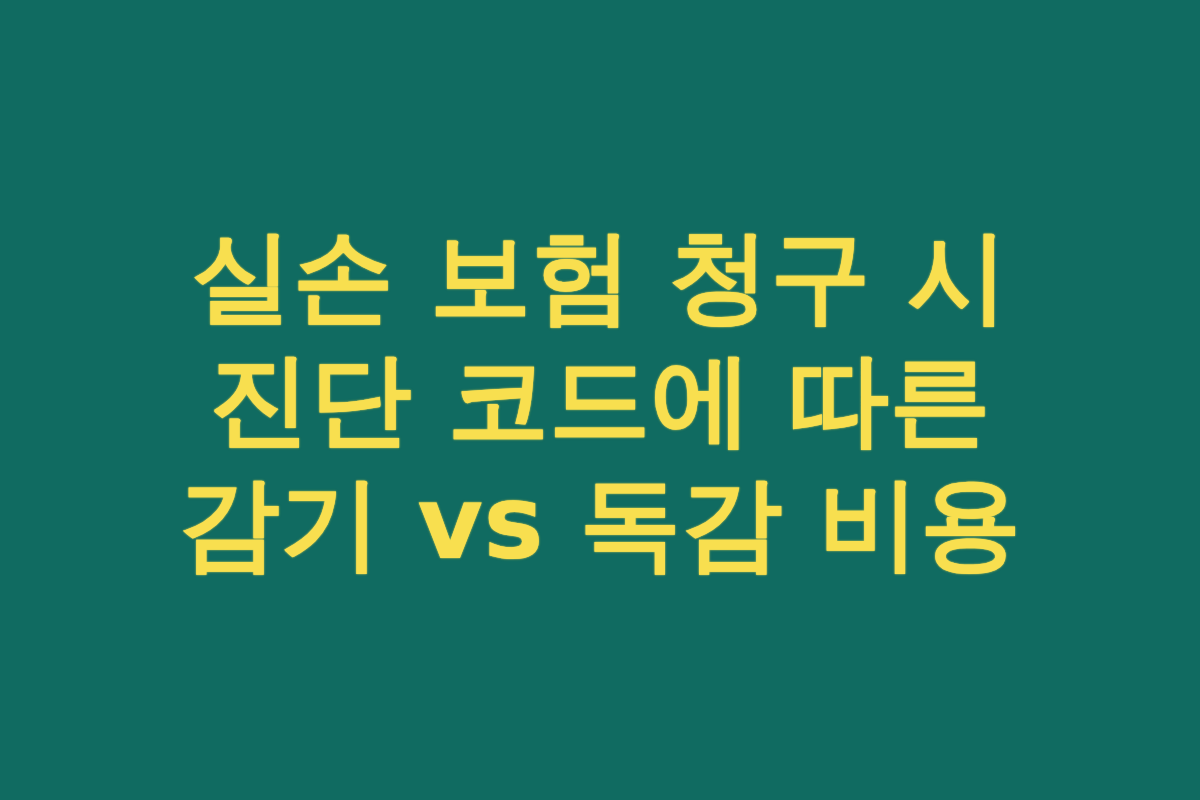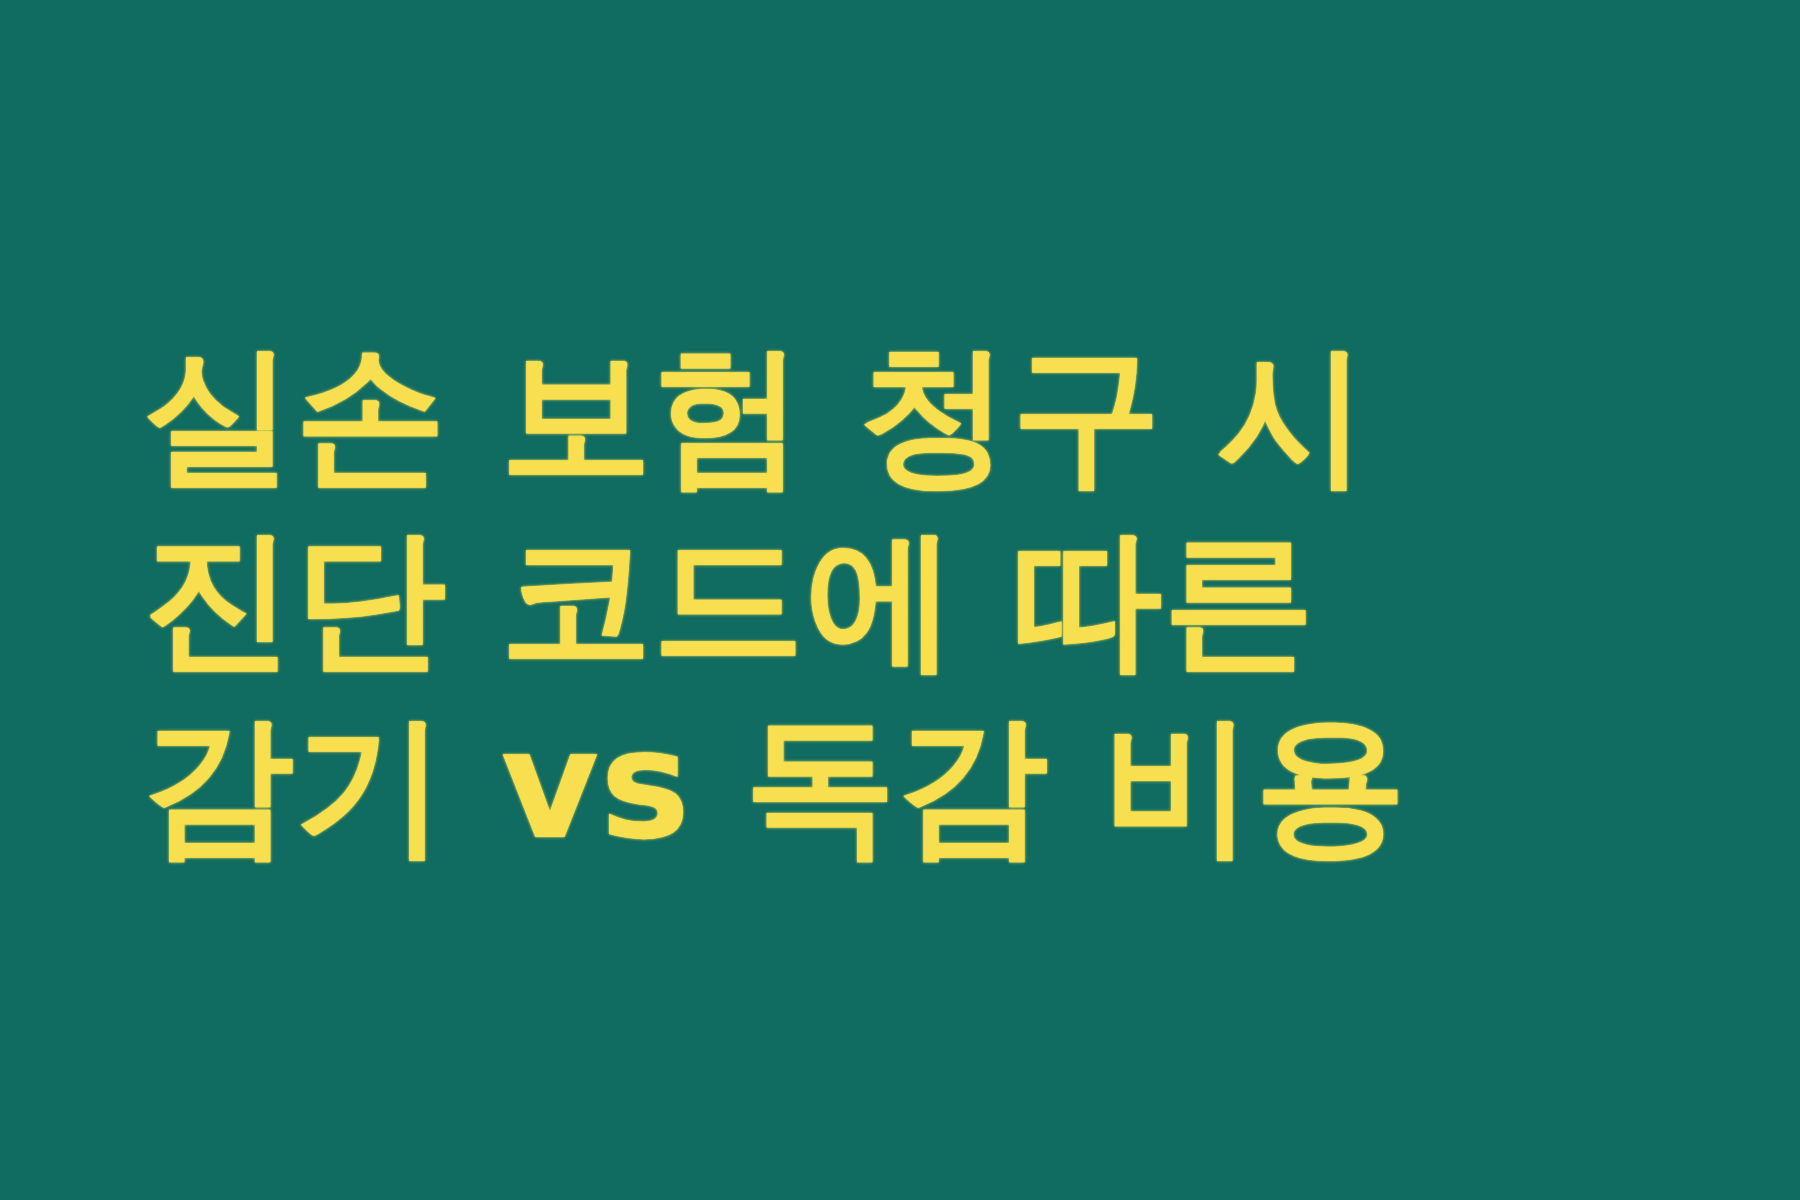--- a/index.html
+++ b/index.html
@@ -46,15 +46,15 @@
     text-shadow:
       0 0 1.2px #F8DF4F,
       0 0 2.4px rgba(248, 223, 79, 0.55);
   }
 </style>
 </head>
 <body>
 
 <div id="title-card" style="background: rgb(16, 107, 97);">
 
-  <h1 id="title-text" style="color: rgb(248, 223, 79); text-shadow: rgb(248, 223, 79) 0px 0px 1.2px, rgba(248, 223, 79, 0.55) 0px 0px 2.4px; text-align: left;">실손 보험 청구 시 진단 코드에 따른 감기 vs 독감 비용</h1>
+  <h1 id="title-text" style="color: rgb(248, 223, 79); text-shadow: rgb(248, 223, 79) 0px 0px 1.2px, rgba(248, 223, 79, 0.55) 0px 0px 2.4px; text-align: center;">실손 보험 청구 시 진단 코드에 따른 감기 vs 독감 비용</h1>
 
 </div>
 
 </body></html>

